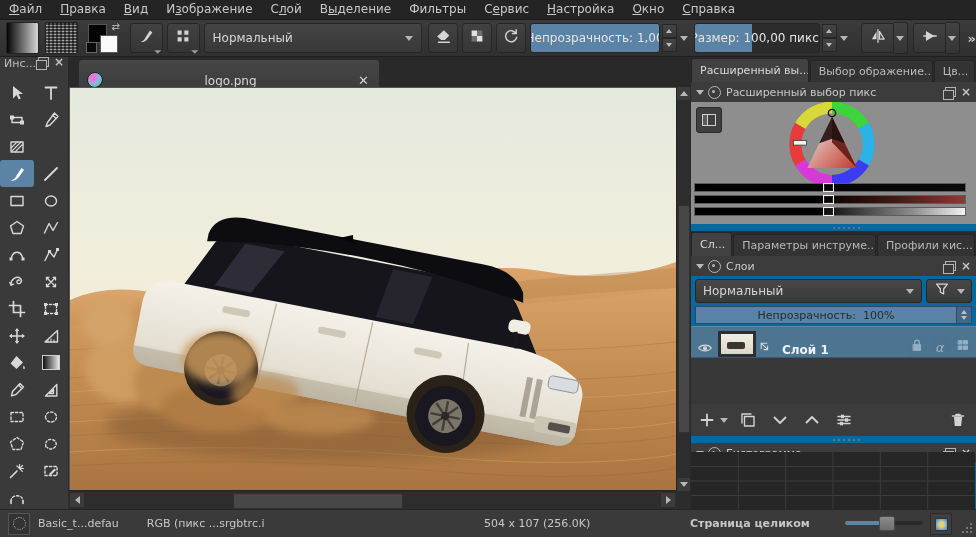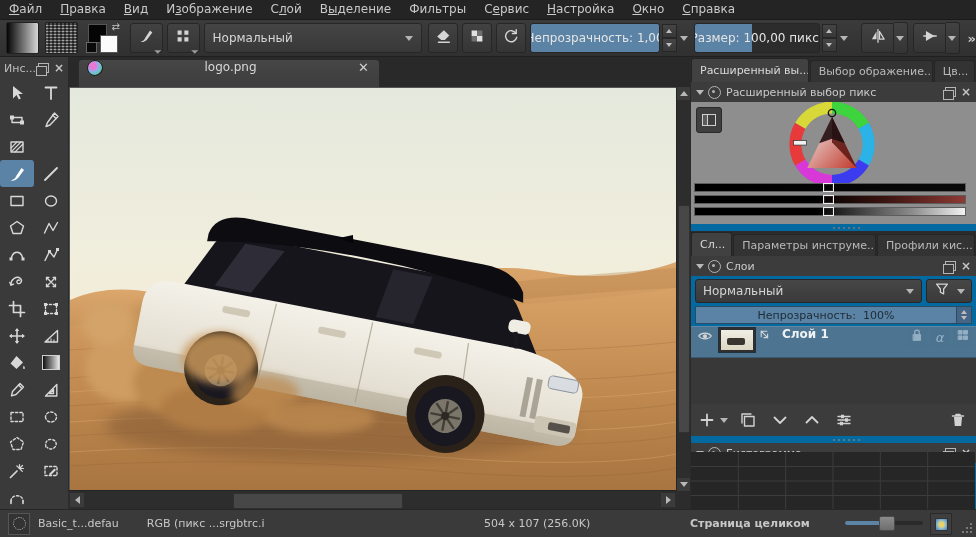--- a/index.html
+++ b/index.html
@@ -51,35 +51,35 @@
   .tri-dn{width:0;height:0;border-left:3.5px solid transparent;border-right:3.5px solid transparent;border-top:4px solid #bdbdbd;}
   .mini-dd{width:12px;height:28px;display:flex;align-items:center;justify-content:center;margin-left:1px;}
   .dd-strip{width:13px;height:30px;background:linear-gradient(#424242,#353535);
     border:1px solid #262626;border-left:none;border-radius:0 3px 3px 0;
     display:flex;align-items:center;justify-content:center;}
   .grouped{border-radius:3px 0 0 3px;margin-right:0;}
   #overflow-chevron{font-size:13px;color:#c9c9c9;margin-left:8px;font-weight:bold;}
   
   #toolbox{position:absolute;left:0;top:57px;width:68px;bottom:27px;background:#3a3a3a;
     border-right:1px solid #2a2a2a;}
-  #toolbox-header{height:22px;display:flex;align-items:center;font-size:11px;color:#bdbdbd;
+  #toolbox-header{height:22px;display:flex;align-items:flex-start;font-size:11px;color:#bdbdbd;
     padding:0 4px;justify-content:space-between;}
   .float-ic{width:9px;height:8px;border:1px solid #b5b5b5;position:relative;display:inline-block;}
   .float-ic:before{content:"";position:absolute;left:-3px;top:2px;width:9px;height:8px;
     border:1px solid #b5b5b5;background:#3a3a3a;}
   .close-x{font-size:12px;color:#c5c5c5;line-height:10px;font-weight:bold;margin-left:5px;}
   #toolgrid{display:grid;grid-template-columns:34px 34px;}
   .tool{height:27px;display:flex;align-items:center;justify-content:center;border-radius:3px;}
   .tool.sel{background:#5b83a5;}
   .grad-ic{width:16px;height:13px;border:1px solid #d0d0d0;background:linear-gradient(90deg,#111,#e8e8e8);}
   
   #docarea{position:absolute;left:68px;top:57px;width:622px;bottom:27px;background:#2c2c2c;}
   #tabbar{position:absolute;left:0;top:0;right:0;height:30px;background:#292929;border-bottom:1px solid #1f1f1f;}
   #doc-tab{position:absolute;left:10px;top:2px;width:300px;height:28px;background:linear-gradient(#464646,#3d3d3d);
-    border:1px solid #2a2a2a;border-bottom:none;border-radius:4px 4px 0 0;display:flex;align-items:flex-start;}
+    border:1px solid #2a2a2a;border-bottom:none;border-radius:4px 4px 0 0;display:flex;align-items:flex-end;}
   .krita-dot{width:14px;height:14px;border-radius:50%;margin-left:8px;
     background:radial-gradient(circle at 35% 35%,#e878d8 0 25%,#8ab4e8 45%,#63c7b2 70%,#2b2b2b 78%);
     border:1px solid #222;}
   #doc-tab .title{flex:1;text-align:center;font-size:12px;color:#d8d8d8;}
   #doc-tab .x{margin-right:10px;color:#cfcfcf;font-weight:bold;font-size:13px;}
   #canvas-frame{position:absolute;left:1px;top:30px;width:608px;height:404px;border:1px solid #555;
     box-sizing:border-box;background:#ece9da;}
   #vscroll{position:absolute;right:0;top:30px;width:13px;height:404px;background:#2d2d2d;border-left:1px solid #242424;}
   #vscroll .arr{position:absolute;left:0;width:13px;height:13px;background:#3b3b3b;display:flex;align-items:center;justify-content:center;}
   #vscroll .thumb{position:absolute;left:1px;width:10px;top:118px;height:226px;background:#474747;border:1px solid #303030;border-radius:2px;}
@@ -115,21 +115,21 @@
   #layer-blend{flex:1;height:22px;background:linear-gradient(#474747,#3a3a3a);border:1px solid #272727;
     border-radius:3px;display:flex;align-items:center;justify-content:space-between;padding:0 7px;font-size:12px;color:#d4d4d4;}
   #filter-btn{width:44px;height:22px;margin-left:4px;background:linear-gradient(#474747,#3a3a3a);
     border:1px solid #272727;border-radius:3px;display:flex;align-items:center;justify-content:center;gap:6px;}
   #layer-opacity-row{display:flex;align-items:center;padding:1px 4px 2px 4px;}
   #layer-opacity{flex:1;height:16px;background:#5b83a5;border:1px solid #2c4a62;display:flex;
     align-items:center;justify-content:center;font-size:11px;color:#1e2b35;}
   .mini-spin{width:14px;height:16px;display:flex;flex-direction:column;align-items:center;justify-content:center;background:#446585;border:1px solid #2c4a62;border-left:none;}
   #layer-list{background:#353535;}
   #layer-row{height:30px;background:#4d7592;border-top:1px solid #5d87a5;border-bottom:1px solid #3a5a72;
-    display:flex;align-items:flex-start;padding:0 3px;}
+    display:flex;align-items:flex-end;padding:0 3px;}
   #layer-row .thumbwrap{width:36px;height:24px;background:#2f2f2f;border:1px solid #20303c;margin:0 2px;
     display:flex;align-items:center;justify-content:center;}
   #layer-row .thumb{width:32px;height:20px;background:linear-gradient(#f0eee4,#ddd6c4);position:relative;}
   #layer-row .thumb:before{content:"";position:absolute;left:6px;top:8px;width:18px;height:7px;background:#3a3530;border-radius:2px;}
   #layer-row .name{flex:1;font-size:12px;font-weight:bold;color:#eef2f5;margin-left:8px;}
   #layer-row .ric{opacity:.55;margin-left:3px;display:flex;align-items:center;justify-content:center;width:20px;height:20px;background:#44688233;border-radius:2px;}
   #layer-row .alpha{font-size:13px;color:#cfe0ec;font-style:italic;}
   #layer-filler{height:46px;background:#383838;}
   #layer-btns{height:32px;display:flex;align-items:center;padding:0 6px;background:#3c3c3c;}
   .lb{display:flex;align-items:center;justify-content:center;height:26px;min-width:24px;color:#d2d2d2;}

